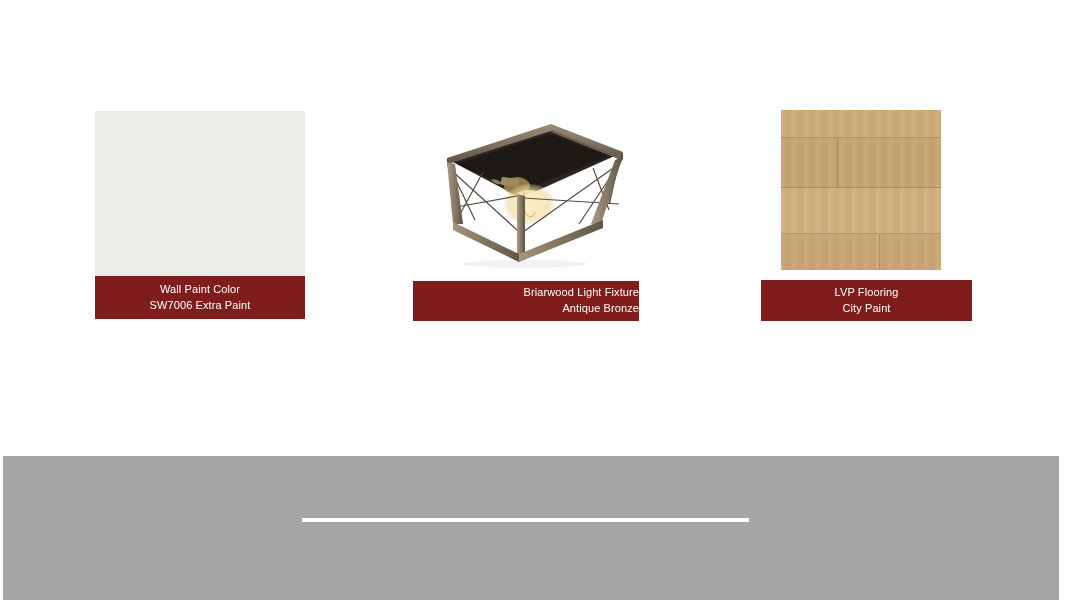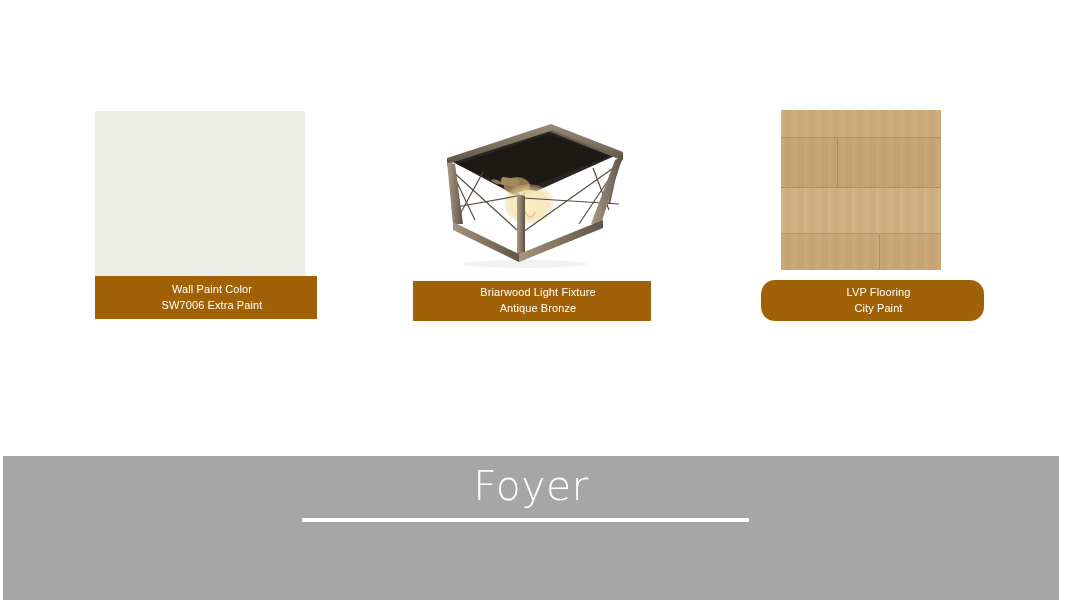--- a/index.html
+++ b/index.html
@@ -28,29 +28,28 @@
     position: absolute;
   }
 
   .card-media {
     position: absolute;
     overflow: hidden;
   }
 
   .card-label {
     position: absolute;
-    background: #a16207;
+    background: #7f1d1d;
     color: #ffffff;
     display: flex;
     flex-direction: column;
     align-items: center;
     justify-content: center;
     line-height: 1.42;
     text-align: center;
-    padding-left: 12px;
   }
   .card-label .line {
     display: block;
     font-size: 11px;
     letter-spacing: .1px;
     white-space: nowrap;
   }
 
   
   #card-paint            { left: 95px;  top: 111px; }
@@ -66,33 +65,33 @@
 
   
   #card-light             { left: 413px; top: 112px; }
   #card-light .card-media {
     left: 0; top: 0;
     width: 226px; height: 160px;
     background: #ffffff;
   }
   #card-light .card-label {
     left: 0; top: 169px;
-    width: 226px; height: 40px;
+    width: 226px; height: 40px; align-items: flex-end;
   }
 
   
   #card-floor             { left: 761px; top: 110px; }
   #card-floor .card-media {
     left: 20px; top: 0;
     width: 160px; height: 160px;
     background: #c9a878;
   }
   #card-floor .card-label {
     left: 0; top: 170px;
-    width: 211px; height: 41px; border-radius: 14px;
+    width: 211px; height: 41px;
   }
 
   
   .plank-stack { position: absolute; inset: 0; }
   .plank {
     position: absolute;
     left: 0; right: 0;
     box-sizing: border-box;
     border-bottom: 1px solid rgba(120, 92, 54, .30);
   }
@@ -257,17 +256,16 @@
         </div>
       </div>
     </div>
     <div class="card-label">
       <span class="line">LVP Flooring</span>
       <span class="line">City Paint</span>
     </div>
   </div>
 
   <div id="footer-banner">
-    <div id="footer-title">Foyer</div>
     <div id="footer-rule"></div>
   </div>
 
 </div>
 
 </body></html>

